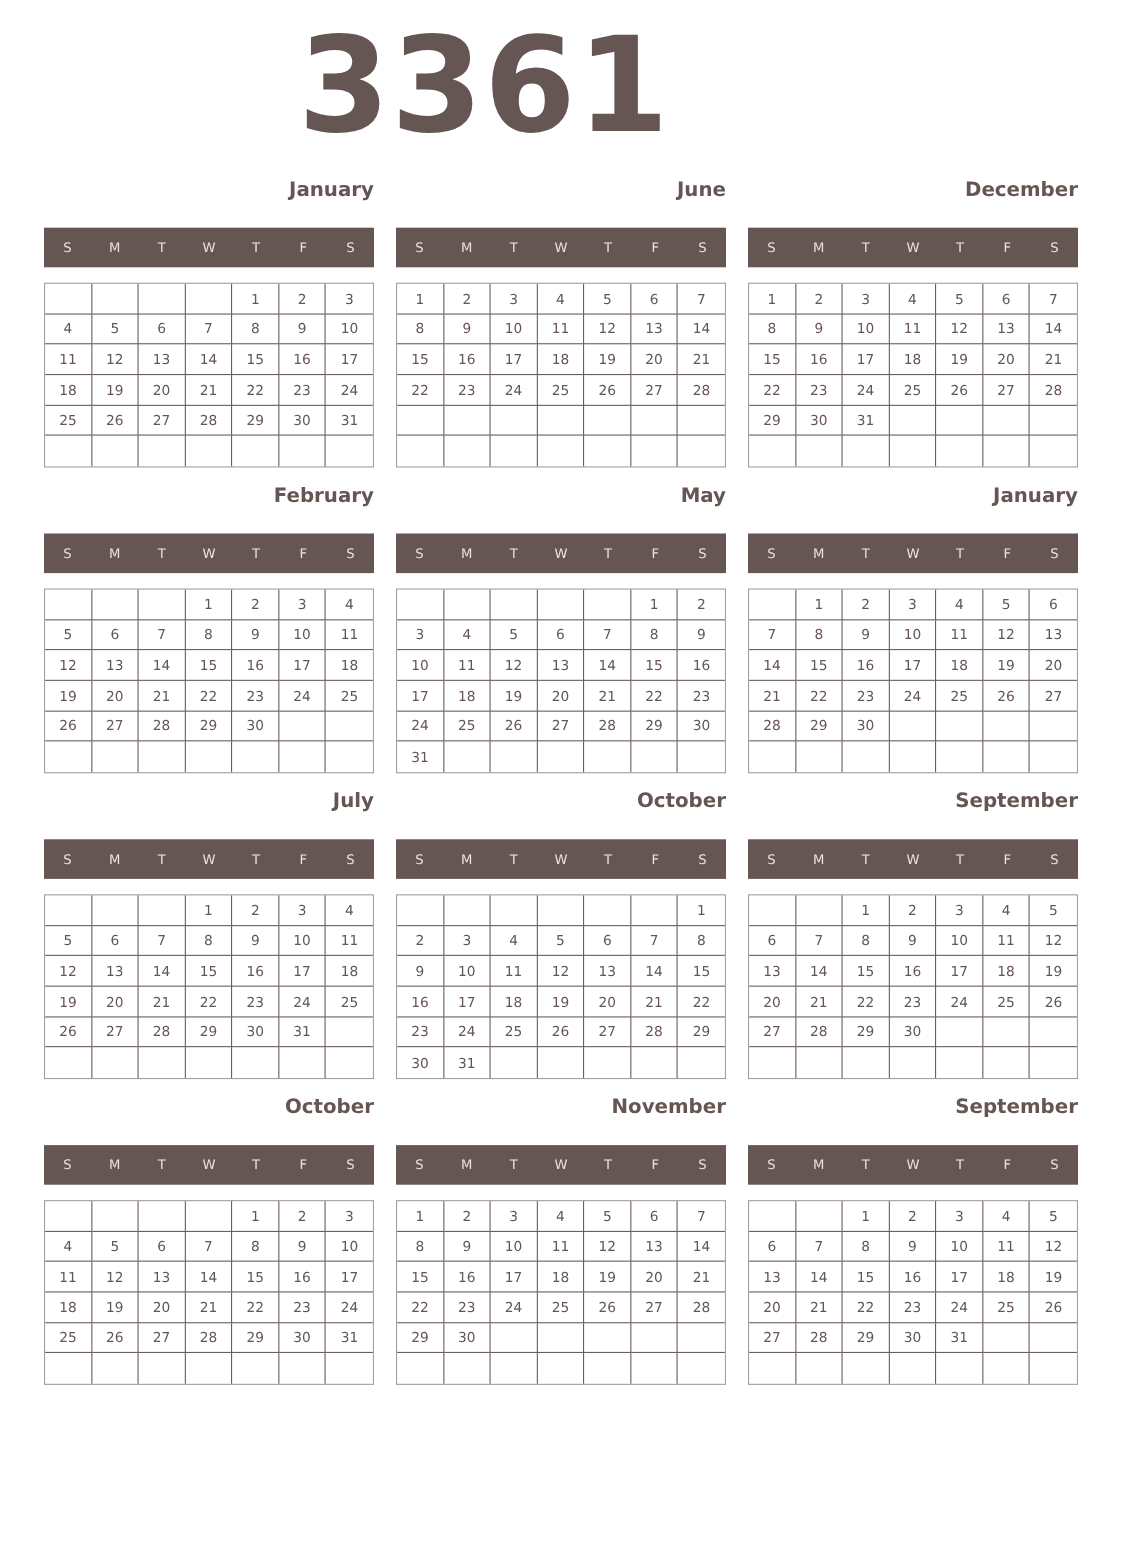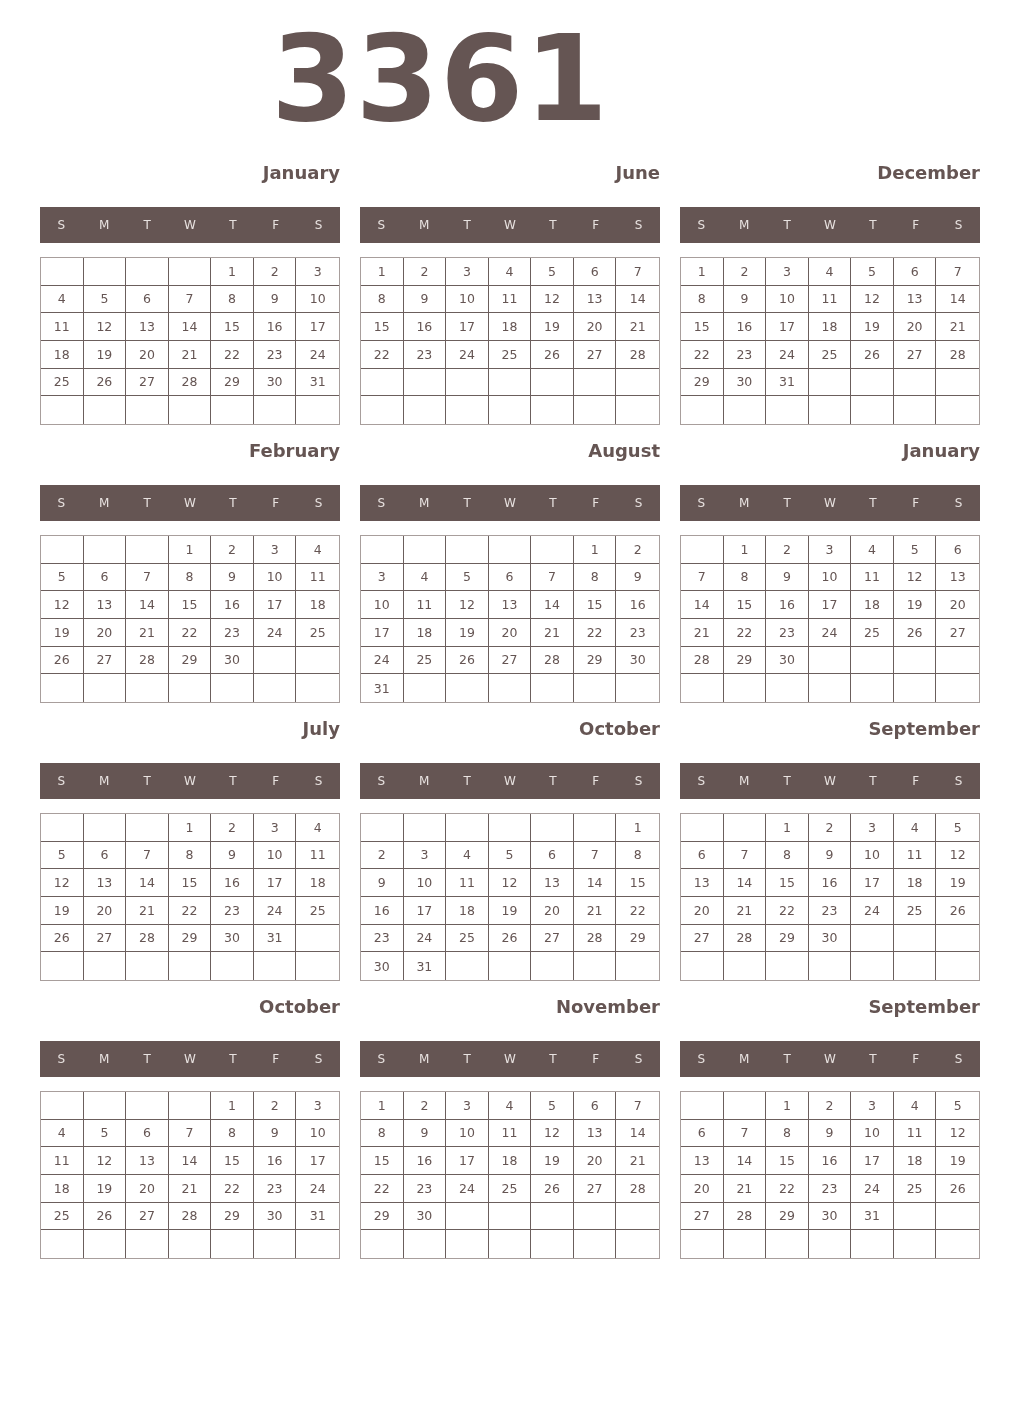--- a/index.html
+++ b/index.html
@@ -246,21 +246,21 @@
         <div class="cell r6"></div>
         <div class="cell r6"></div>
         <div class="cell r6"></div>
         <div class="cell r6"></div>
         <div class="cell r6"></div>
         <div class="cell r6"></div>
         <div class="cell c7 r6"></div>
       </div>
     </div>
     <div class="month" style="left: 360px; top: 440px;">
-      <div class="month-title">August</div>
+      <div class="month-title">May</div>
       <div class="dow-bar">
         <div class="dow">S</div>
         <div class="dow">M</div>
         <div class="dow">T</div>
         <div class="dow">W</div>
         <div class="dow">T</div>
         <div class="dow">F</div>
         <div class="dow">S</div>
       </div>
       <div class="grid">

